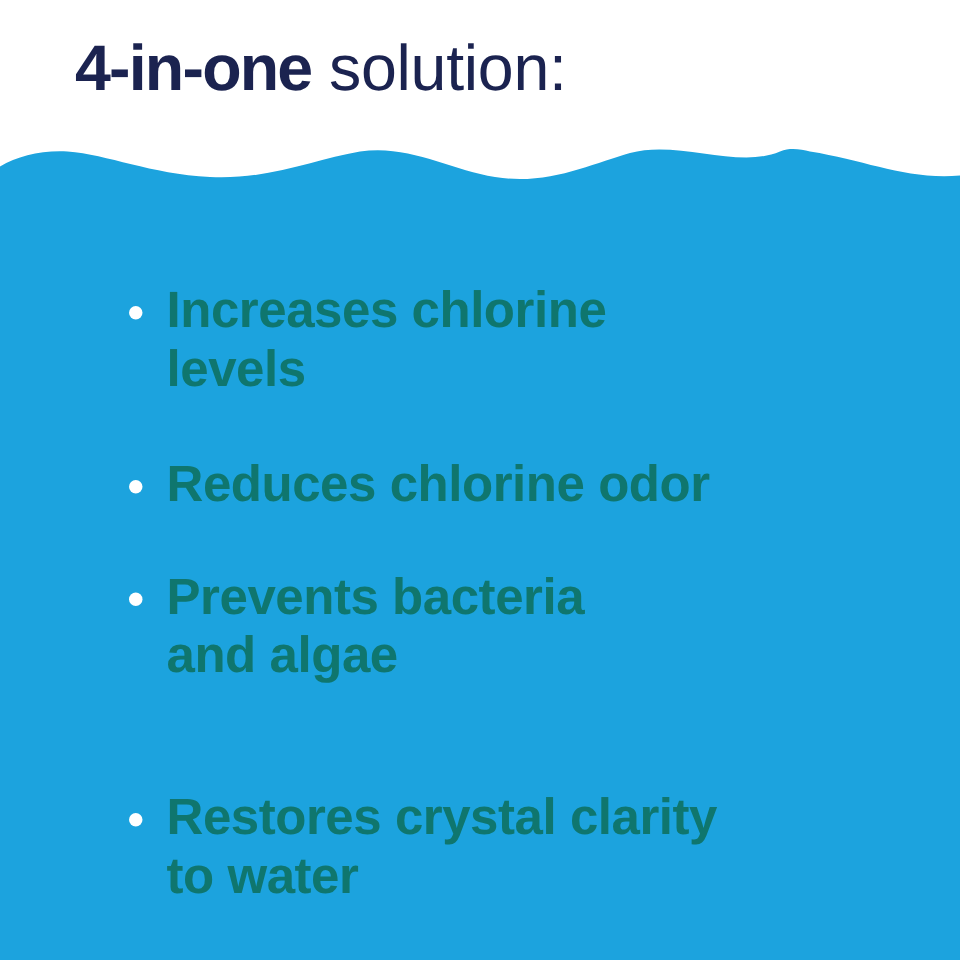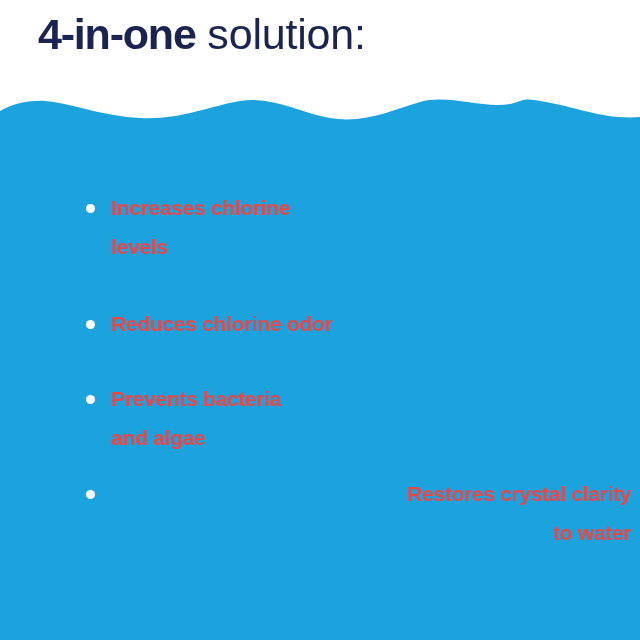--- a/index.html
+++ b/index.html
@@ -30,21 +30,21 @@
     width: 640px;
     height: 96px;
     background: #ffffff;
     z-index: 3;
   }
 
   #headline {
     position: absolute;
     left: 34px;
     top: 4px;
-    margin: 4px;
+    margin: 16px;
     font-family: "Liberation Sans", sans-serif;
     font-size: 43px;
     line-height: 52px;
     letter-spacing: -0.6px;
     color: #1b2350;
     white-space: nowrap;
     font-weight: 400;
   }
   #headline .strong {
     font-weight: bold;
@@ -81,23 +81,23 @@
     padding: 0;
     list-style: none;
     z-index: 4;
   }
 
   .benefit-item {
     position: absolute;
     left: 86px;
     width: 520px;
     padding-left: 25px;
-    color: #ef4444;
+    color: #0f766e;
     font-family: "Liberation Sans", sans-serif;
-    font-size: 21px;
+    font-size: 34px;
     font-weight: bold;
     line-height: 39px;
     letter-spacing: -0.3px;
   }
 
   .benefit-item .bullet-dot {
     position: absolute;
     left: 0;
     top: 16px;
     width: 9px;
@@ -108,21 +108,21 @@
 
   .benefit-text {
     display: block;
     white-space: pre-line;
   }
 
   
   #benefit-1 { top: 188px; }
   #benefit-2 { top: 304px; }
   #benefit-3 { top: 379px; }
-  #benefit-4 { top: 474px; text-align: right; }
+  #benefit-4 { top: 526px; }
 </style>
 </head>
 <body>
 
 <div id="poster">
 
   <div id="wave-panel">
     <svg id="wave-svg" viewBox="0 0 640 640" preserveAspectRatio="none" xmlns="http://www.w3.org/2000/svg">
       <path d="M0,111
                C 12,104 28,100 45,101

